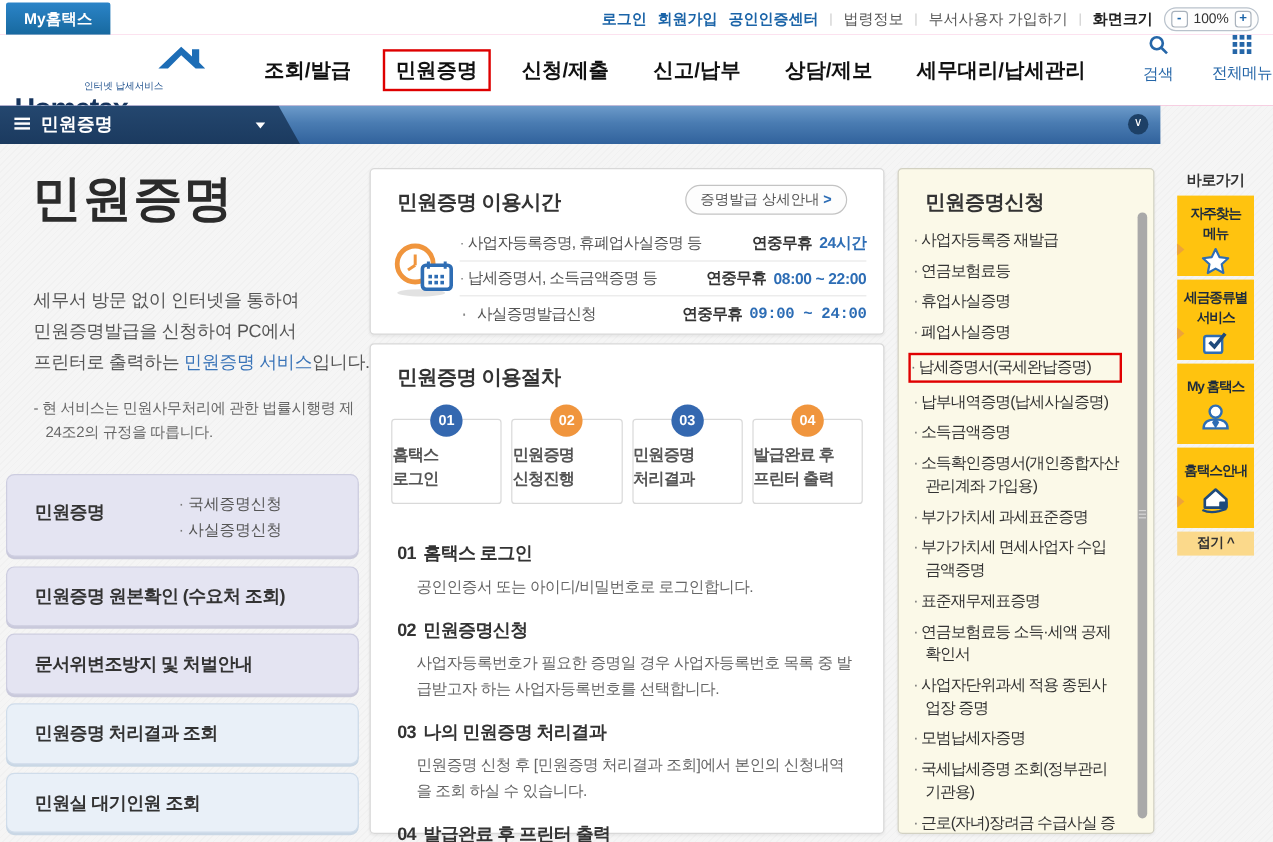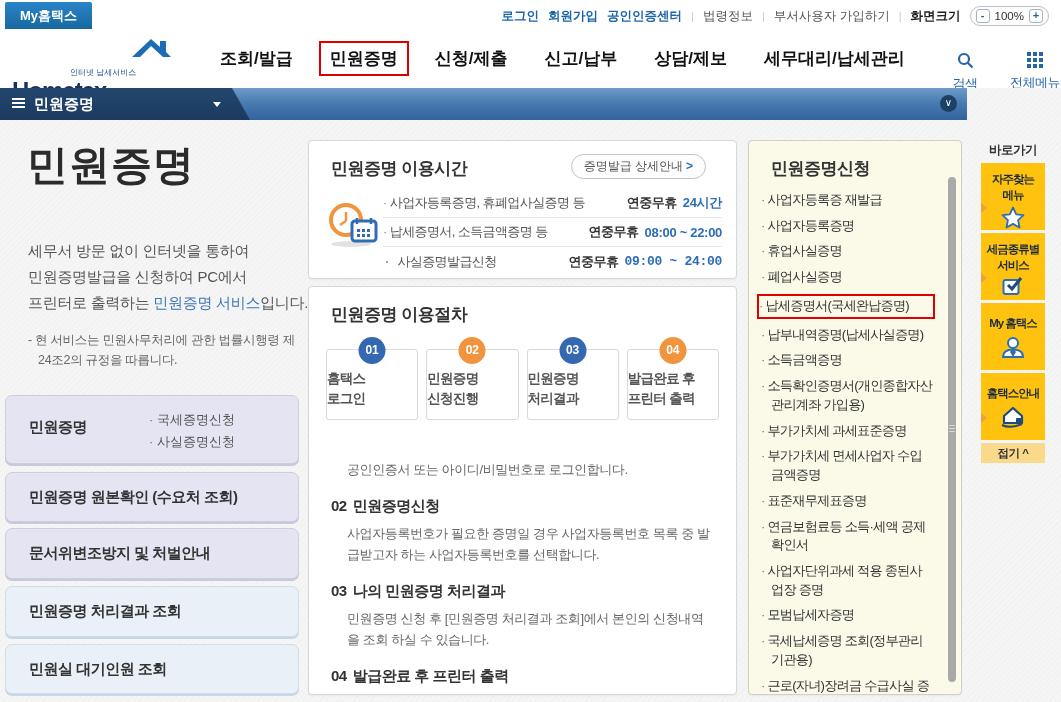--- a/index.html
+++ b/index.html
@@ -29,21 +29,21 @@
   .roof { position:relative; width:46px; height:26px; margin-right:-40px; }
   .brandtxt { position:relative; padding-left:4px; }
   .tagline { font-size:8px; color:#1d4f8c; letter-spacing:0; margin-left:58px; margin-bottom:0px; }
   .homet { font-size:24px; font-weight:bold; color:#15335c; letter-spacing:-1px; line-height:24px; position:relative; }
   .homet .dot { color:#7ab648; }
   .swoosh { position:absolute; left:40px; bottom:-4px; }
   .brandsuffix { font-size:17px; font-weight:bold; color:#1c6cb4; margin-left:10px; margin-bottom:2px; letter-spacing:-0.5px; }
   .gnb { position:absolute; left:220px; top:0; height:59px; display:flex; align-items:center; gap:37px; }
   .gnb .item { font-size:17px; font-weight:bold; color:#111; cursor:pointer; white-space:nowrap; }
   .gnb .item.active { border:2px solid #de0000; padding:4px 9px; margin:-6px -11px; }
-  .hutil { position:absolute; right:0; top:23px; display:flex; gap:18px;justify-content:flex-end; }
+  .hutil { position:absolute; right:0; top:0; display:flex; gap:18px;justify-content:flex-end; }
   .hutil .ubtn { width:52px; text-align:center; cursor:pointer; }
   .hutil .ulabel { display:block; font-size:13px; color:#2566a8; margin-top:2px; letter-spacing:-0.5px; }
 
   
   .main { position:relative; height:614px;
           background:repeating-linear-gradient(135deg,#f5f5f5 0px,#f5f5f5 3px,#f1f1f1 3px,#f1f1f1 4px); }
 
   
   .lnbbar { position:absolute; left:0; top:0; width:967px; height:32px;
             background:linear-gradient(180deg,#6d9bca 0%,#4a7cb2 45%,#31629c 100%); overflow:hidden; }
@@ -313,20 +313,21 @@
 처리결과</div>
         </div>
         <div class="scard">
           <span class="badge o">04</span>
           <div class="clabel">발급완료 후
 프린터 출력</div>
         </div>
       </div>
       <div class="descs">
         <div class="desc">
+          <div class="dttl"><span class="num">01</span><span>홈택스 로그인</span></div>
           <div class="dbody">공인인증서 또는 아이디/비밀번호로 로그인합니다.</div>
         </div>
         <div class="desc">
           <div class="dttl"><span class="num">02</span><span>민원증명신청</span></div>
           <div class="dbody">사업자등록번호가 필요한 증명일 경우 사업자등록번호 목록 중 발급받고자 하는 사업자등록번호를 선택합니다.</div>
         </div>
         <div class="desc">
           <div class="dttl"><span class="num">03</span><span>나의 민원증명 처리결과</span></div>
           <div class="dbody">민원증명 신청 후 [민원증명 처리결과 조회]에서 본인의 신청내역을 조회 하실 수 있습니다.</div>
         </div>
@@ -334,21 +335,21 @@
           <div class="dttl"><span class="num">04</span><span>발급완료 후 프린터 출력</span></div>
 
         </div>
       </div>
     </div>
 
     <div class="card certbox">
       <span class="cttl">민원증명신청</span>
       <ul class="certlist">
         <li>사업자등록증 재발급</li>
-        <li>사업자등록증명</li>
+        <li>연금보험료등</li>
         <li>휴업사실증명</li>
         <li>폐업사실증명</li>
         <li class="hl">납세증명서(국세완납증명)</li>
         <li>납부내역증명(납세사실증명)</li>
         <li>소득금액증명</li>
         <li>소득확인증명서(개인종합자산관리계좌 가입용)</li>
         <li>부가가치세 과세표준증명</li>
         <li>부가가치세 면세사업자 수입금액증명</li>
         <li>표준재무제표증명</li>
         <li>연금보험료등 소득·세액 공제확인서</li>

